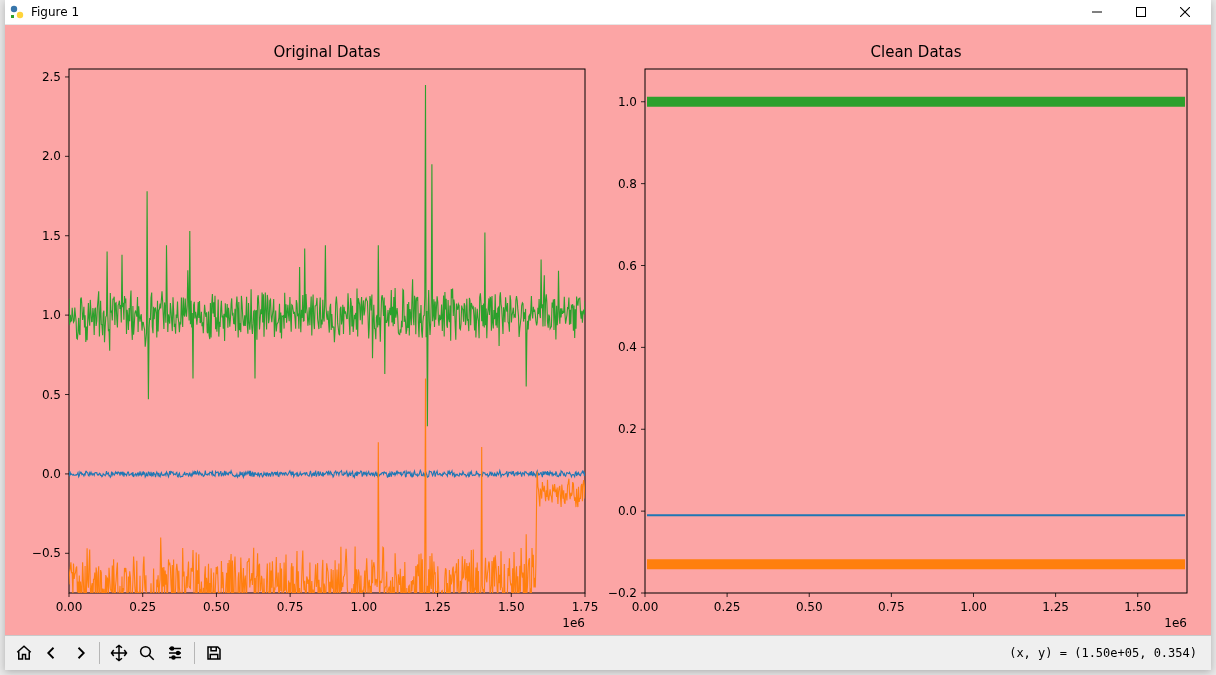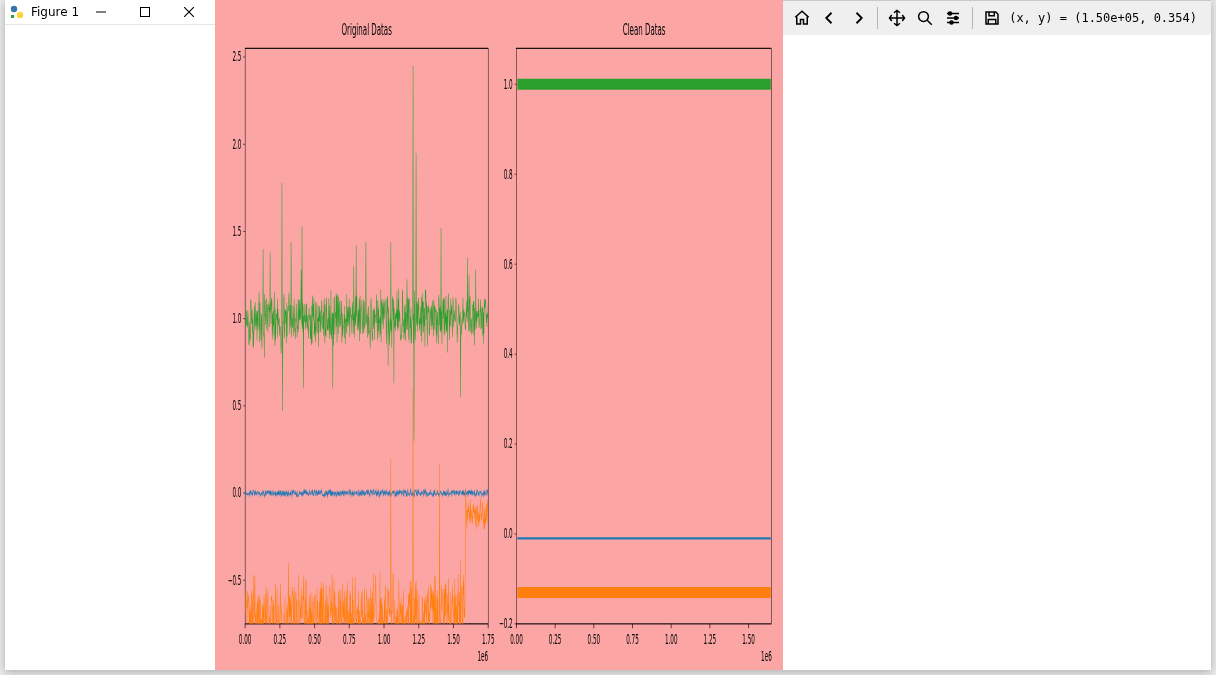--- a/index.html
+++ b/index.html
@@ -1,16 +1,16 @@
 <!DOCTYPE html>
 <html><head>
 <meta charset="utf-8">
 <style>
 html,body{margin:0;padding:0;width:1216px;height:675px;background:#e9e9e9;font-family:"DejaVu Sans",Arial,sans-serif;overflow:hidden}
-.window{position:absolute;left:5px;top:0;width:1206px;height:670px;background:#fff;box-shadow:0 2px 8px rgba(0,0,0,.25);display:flex;flex-direction:row}
+.window{position:absolute;left:5px;top:0;width:1206px;height:670px;background:#fff;box-shadow:0 2px 8px rgba(0,0,0,.25);display:flex;flex-direction:column}
 .titlebar{height:24px;background:#fff;display:flex;align-items:center;padding:0 4px;border-bottom:1px solid #e6e6e6;font-size:12px;color:#000;user-select:none}
 .titlebar .app-icon{width:16px;height:16px;margin-right:6px;display:inline-flex;align-items:center;justify-content:center}
 .titlebar .spacer{flex:1}
 .titlebar .win-btn{width:44px;height:22px;display:inline-flex;align-items:center;justify-content:center;color:#000}
 .canvas-wrap{flex:1;position:relative;background:#fca5a5}
 .plot-svg{position:absolute;inset:0;width:100%;height:100%}
 .toolbar{height:34px;background:#efefef;border-top:1px solid #c9c9c9;display:flex;align-items:center;padding:0 6px;gap:2px;font-size:12px;color:#000}
 .toolbar .tbtn{width:26px;height:26px;display:inline-flex;align-items:center;justify-content:center;border-radius:2px}
 .toolbar .sep{width:1px;height:22px;background:#b6b6b6;margin:0 4px}
 .toolbar .spacer{flex:1}

